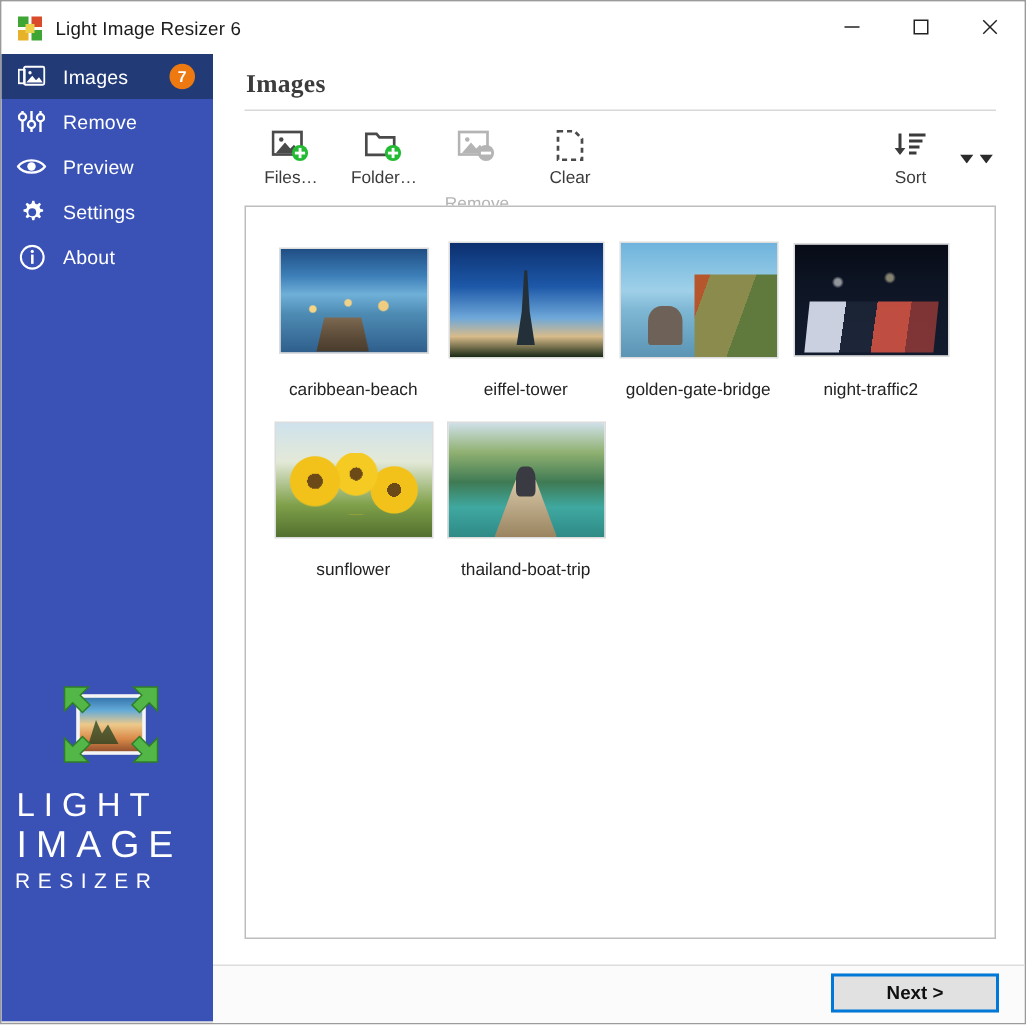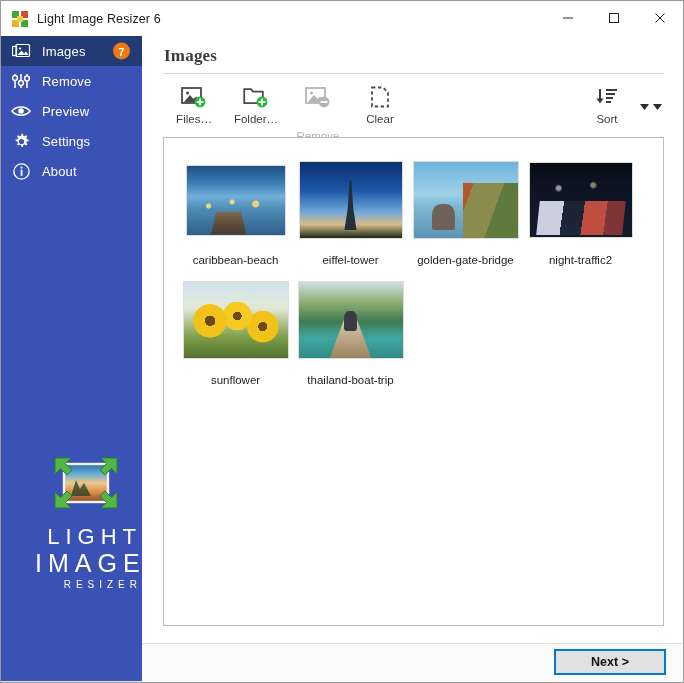--- a/index.html
+++ b/index.html
@@ -90,32 +90,31 @@
     color: #ffffff;
     font-size: 10.5px;
     display: flex; align-items: center; justify-content: center;
     font-weight: bold;
   }
 
   
   #logo-block {
     position: absolute; left: 4px; right: 0;
     top: 418px;
-    text-align: right;
-    margin-left: 24px;
+    text-align: left;
   }
   #logo-mark {
     width: 70px; height: 58px;
     margin: 0 auto 12px auto;
     position: relative;
   }
   #logo-text { color: #ffffff; }
   #logo-l1 { font-size: 22px; letter-spacing: 6px; line-height: 1.15; padding-left: 6px; }
   #logo-l2 { font-size: 25px; letter-spacing: 6px; line-height: 1.15; padding-left: 6px; }
-  #logo-l3 { font-size: 10px; letter-spacing: 5px; line-height: 1.3; padding-left: 5px; }
+  #logo-l3 { font-size: 14px; letter-spacing: 5px; line-height: 1.3; padding-left: 5px; }
 
   
   #oi-footer {
     position: absolute; left: 0; top: 645px;
     width: 141px; height: 36px;
     background: #f3f3f3;
     display: flex; align-items: center;
     border-top: 1px solid #e3e3e3;
   }
 

